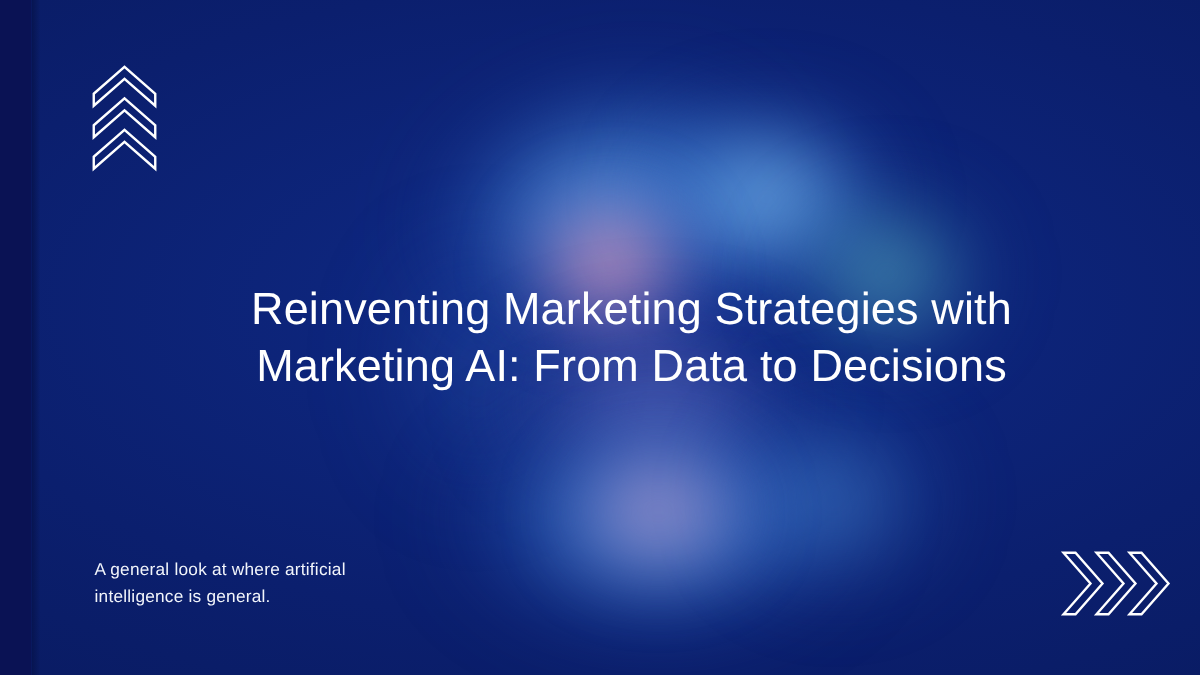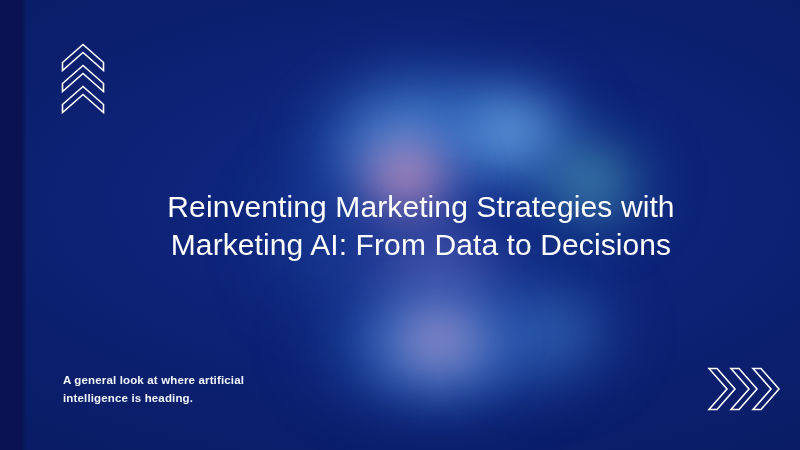--- a/index.html
+++ b/index.html
@@ -148,21 +148,21 @@
   .subtitle-block {
     position: absolute;
     left: 42px;
     top: 371px;
     width: 260px;
   }
   .subtitle-line {
     color: #f2f5fb;
     font-size: 11.5px;
     line-height: 18px;
-    font-weight: 700;
+    font-weight: 400;
     letter-spacing: 0.15px;
   }
 </style>
 </head>
 <body>
 
 <div class="slide">
 
   <div class="bg-base"></div>
   <div class="bg-edge-left"></div>
@@ -199,16 +199,16 @@
     </svg>
   </div>
 
   <div class="title-block">
     <div class="title-line">Reinventing Marketing Strategies with</div>
     <div class="title-line">Marketing AI: From Data to Decisions</div>
   </div>
 
   <div class="subtitle-block">
     <div class="subtitle-line">A general look at where artificial</div>
-    <div class="subtitle-line">intelligence is heading.</div>
+    <div class="subtitle-line">intelligence is general.</div>
   </div>
 
 </div>
 
 </body></html>

